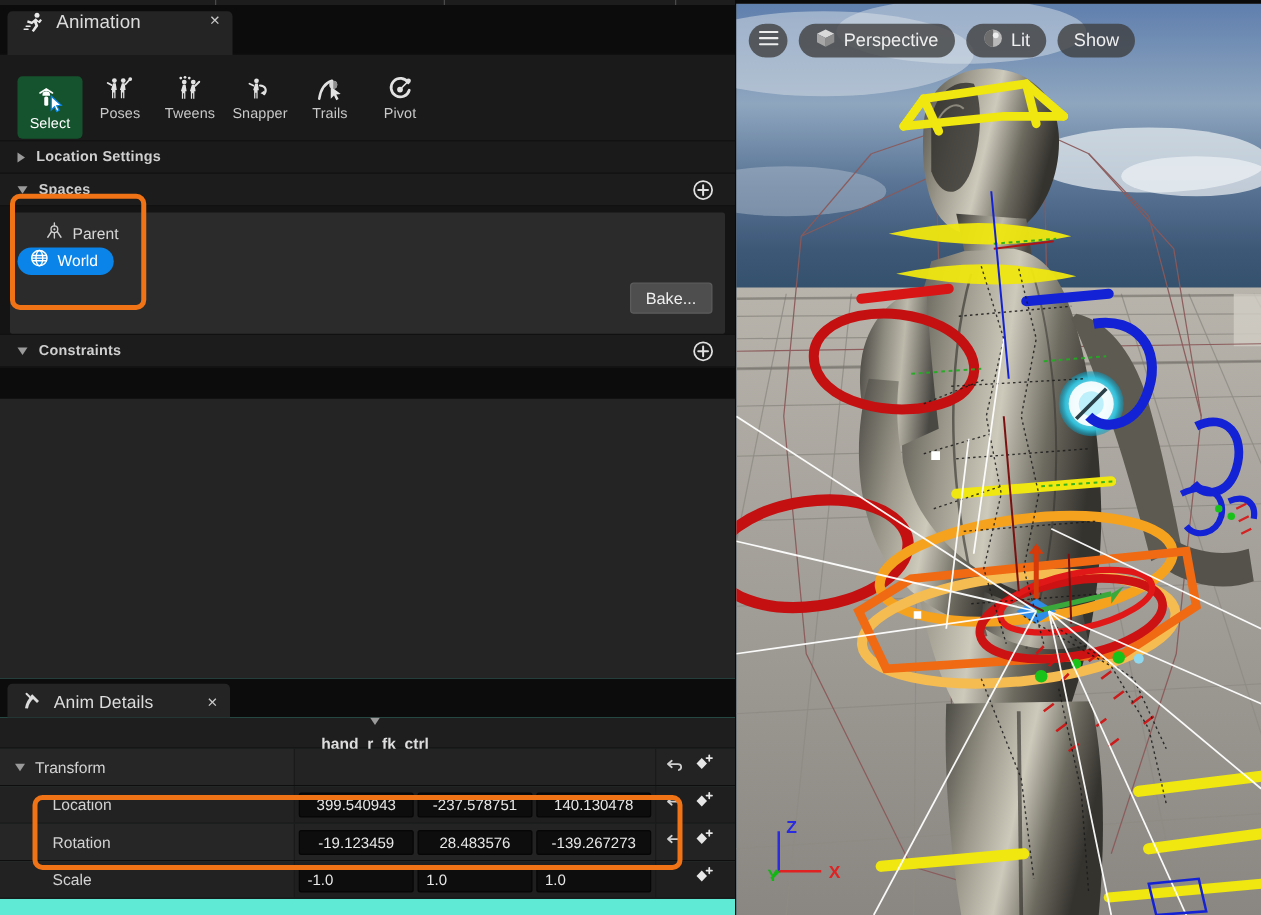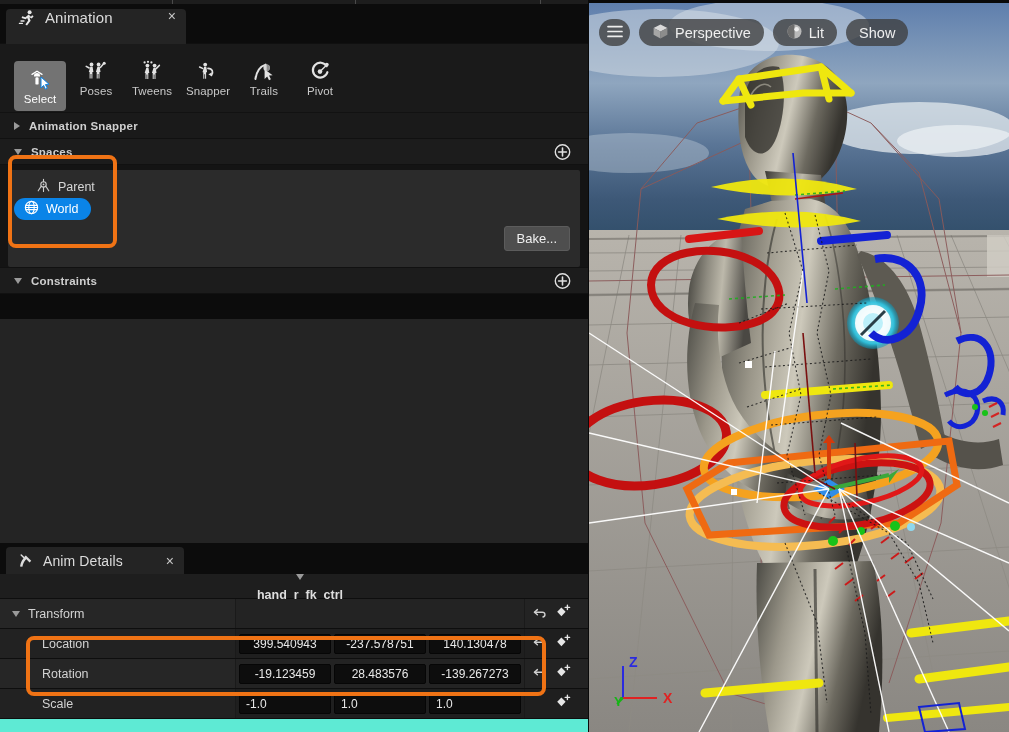--- a/index.html
+++ b/index.html
@@ -56,21 +56,21 @@
     height: 69px; background: #1a1a1a;
     display: flex; align-items: center; gap: 0;
     padding-left: 14px;
     border-bottom: 1px solid #121212;
   }
   .tool {
     width: 52px; height: 50px;
     display: flex; flex-direction: column; align-items: center; justify-content: center;
     gap: 1px; border-radius: 4px; margin-right: 4px;
   }
-  .tool.active { background: #737373; margin-top: 16px; }
+  .tool.active { background: #14532d; margin-top: 16px; }
   .tool svg { display: block; }
   .tool-label {
     font-size: 11.5px; color: #c8c8c8; letter-spacing: .1px;
   }
   .tool.active .tool-label { color: #ffffff; }
 
   
   .section-head {
     height: 26px; background: #1c1c1c;
     display: flex; align-items: center;
@@ -302,21 +302,21 @@
           <circle cx="13" cy="11.6" r="2.3" fill="#e2e2e2"></circle>
           <circle cx="19.8" cy="4.6" r="1.9" fill="#e2e2e2"></circle>
           <path d="M14.6 10 L18.4 6.2" stroke="#e2e2e2" stroke-width="1.4" stroke-linecap="round"></path>
         </svg>
         <span class="tool-label">Pivot</span>
       </div>
     </div>
 
     <div class="section-head dark">
       <span class="tri right"></span>
-      <span class="section-title">Animation Snapper</span>
+      <span class="section-title">Location Settings</span>
     </div>
 
     <div class="section-head">
       <span class="tri down"></span>
       <span class="section-title">Spaces</span>
       <span class="plus-btn">
         <svg width="17" height="17" viewBox="0 0 17 17">
           <circle cx="8.5" cy="8.5" r="7.2" fill="none" stroke="#e0e0e0" stroke-width="1.4"></circle>
           <path d="M8.5 4.6 L8.5 12.4 M4.6 8.5 L12.4 8.5" stroke="#e0e0e0" stroke-width="1.6" stroke-linecap="round"></path>
         </svg>

